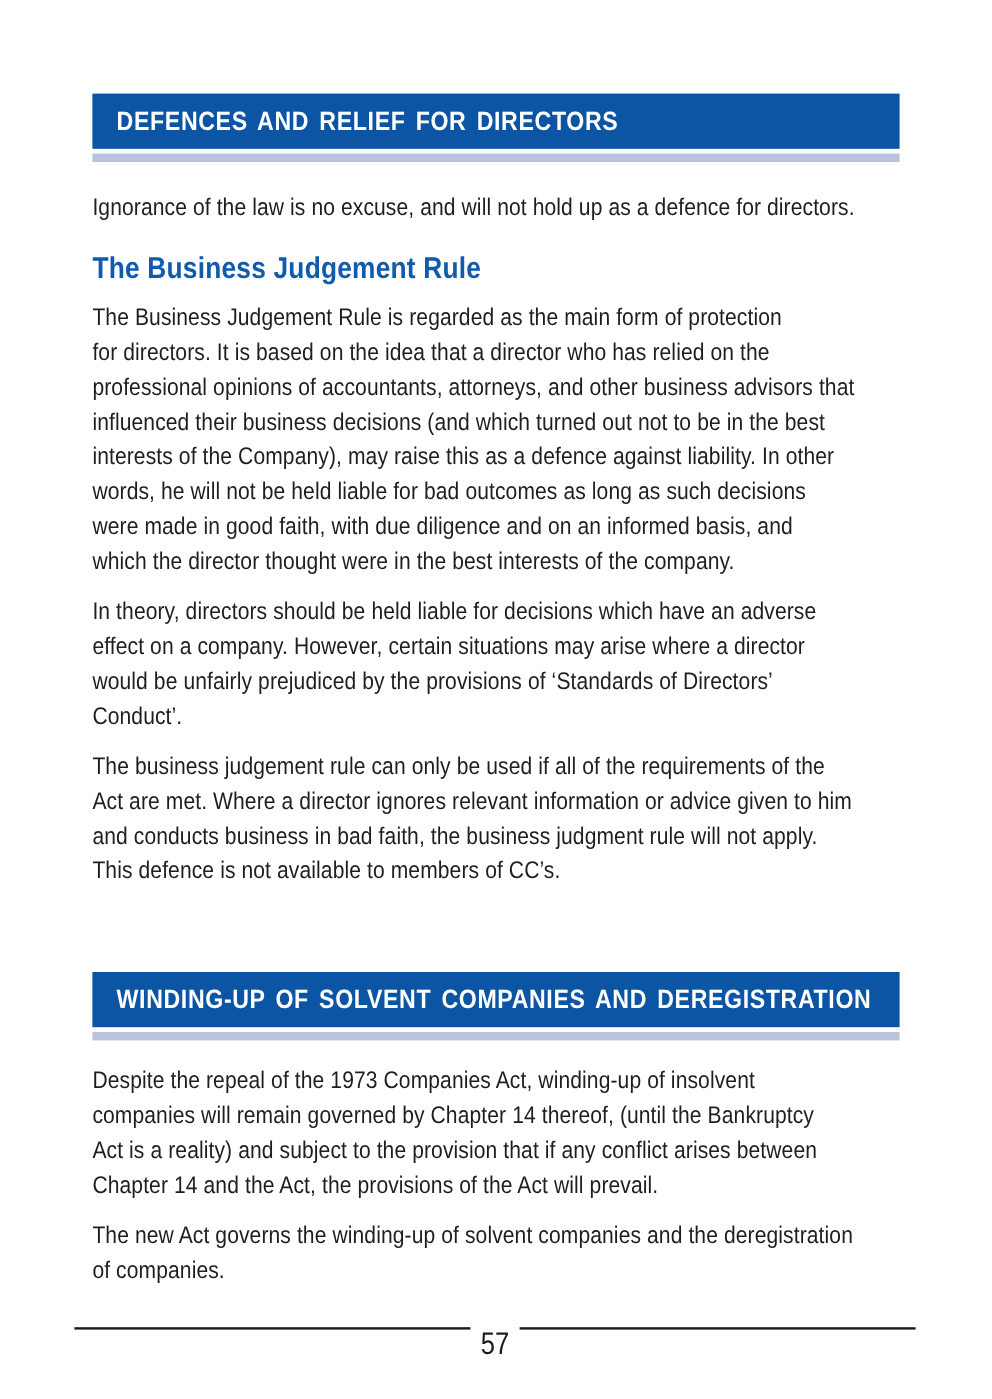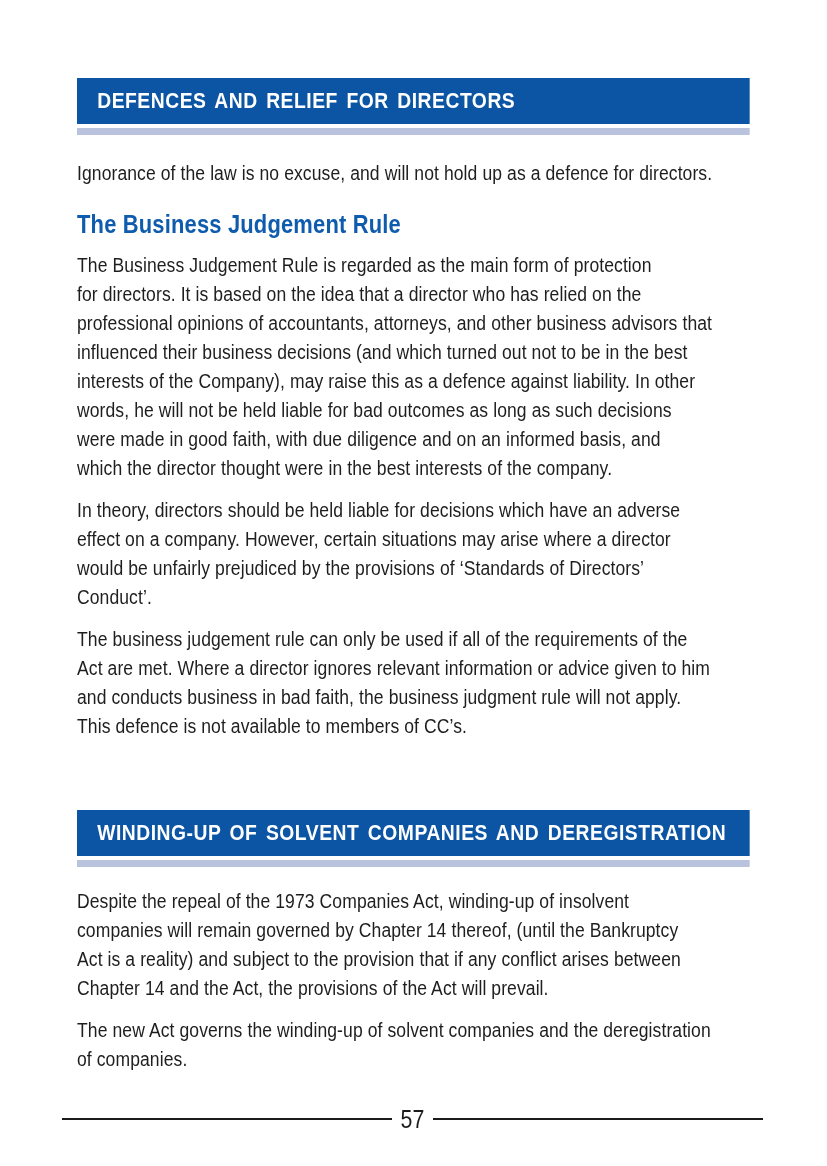--- a/index.html
+++ b/index.html
@@ -67,21 +67,21 @@
   .para + .para { margin-top: 13px; }
   .section-2 { margin-top: 69px; }
   .after-banner { margin-top: 20px; }
   .footer {
     position: absolute;
     left: 62px;
     width: 701px;
     top: 1106px;
     height: 26px;
     display: flex;
-    align-items: center;
+    align-items: flex-start;
   }
   .footer-rule {
     flex: 1;
     height: 2px;
     background: #1b1b1b;
   }
   .footer-num {
     padding: 0 6px;
     font-size: 26px;
     line-height: 26px;

